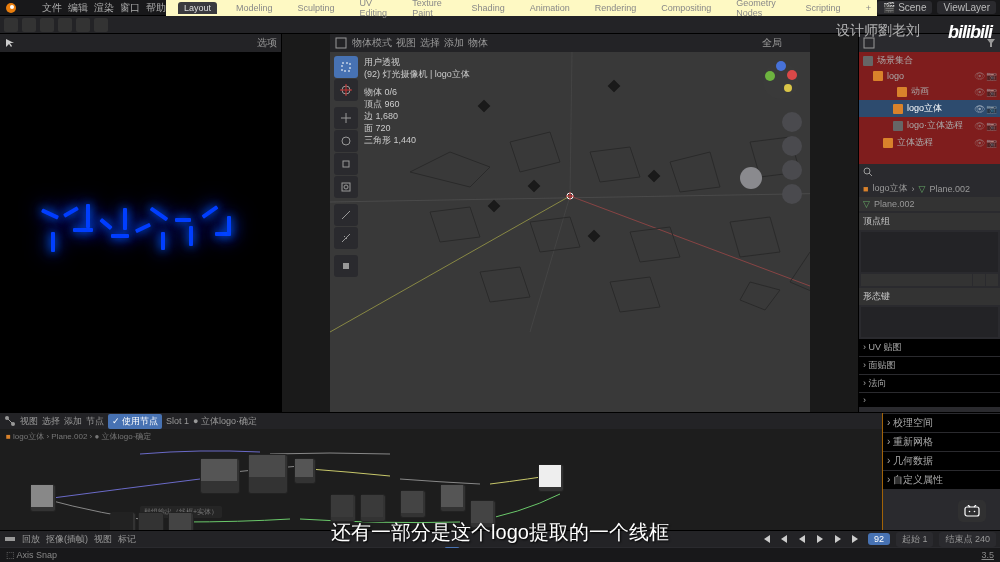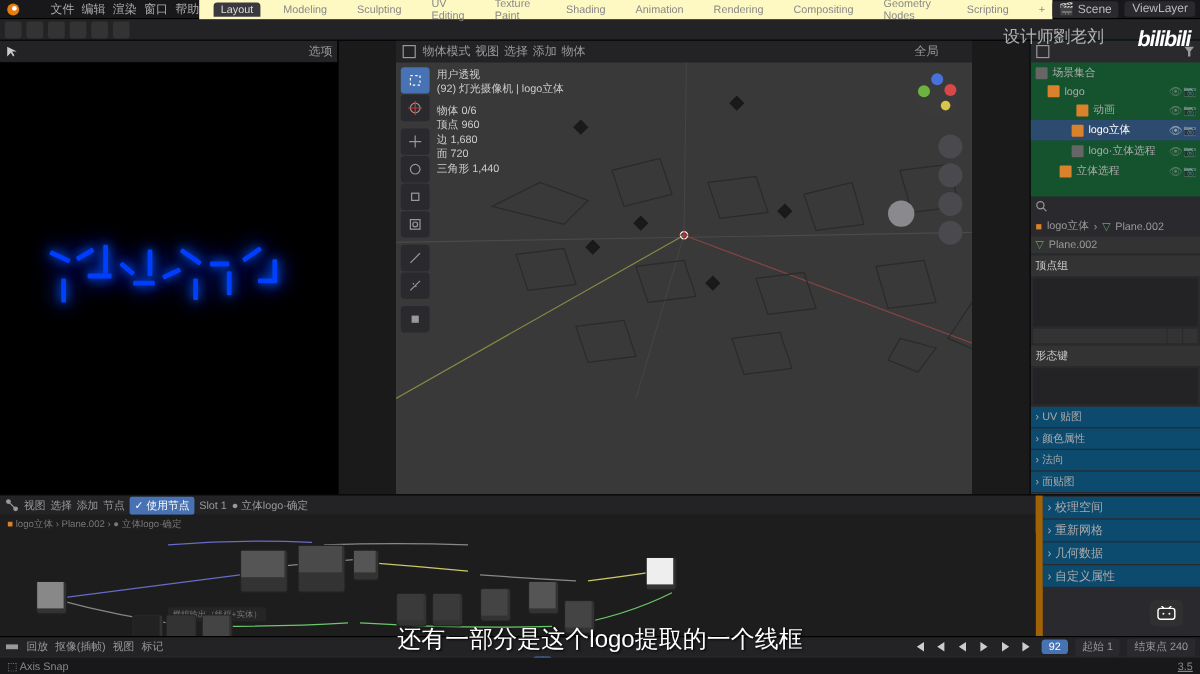--- a/index.html
+++ b/index.html
@@ -33,33 +33,33 @@
 .viewport-toolbar .tool { width: 24px; height: 22px; background: #2a2a2e; border-radius: 3px; display: flex; align-items: center; justify-content: center; }
 .viewport-toolbar .tool.active { background: #4772b3; }
 .viewport-toolbar .sep { height: 4px; }
 .viewport-info { position: absolute; left: 34px; top: 4px; color: #ccc; font-size: 9px; line-height: 12px; }
 .viewport-gizmo { position: absolute; right: 8px; top: 8px; width: 42px; height: 42px; }
 .viewport-side-icons { position: absolute; right: 8px; top: 60px; width: 20px; display: flex; flex-direction: column; gap: 4px; }
 .viewport-side-icons .sicon { width: 20px; height: 20px; background: #4a4a4e; border-radius: 10px; }
 .cursor-ball { position: absolute; width: 22px; height: 22px; background: #8a8a8e; border-radius: 50%; left: 410px; top: 115px; }
 
 .outliner-panel { width: 142px; background: #232326; display: flex; flex-direction: column; border-left: 1px solid #000; }
-.outliner { flex: 0 0 130px; background: #14532d; font-size: 9px; }
+.outliner { flex: 0 0 130px; background: #7f1d1d; font-size: 9px; }
 .outliner-header { height: 18px; background: #2a2a2e; display: flex; align-items: center; padding: 0 4px; }
 .outliner-item { padding: 2px 4px 2px 16px; display: flex; align-items: center; gap: 4px; color: #aaa; }
 .outliner-item.selected { background: #2d4b6e; color: #fff; }
 .outliner-item .oicon { width: 10px; height: 10px; background: #666; border-radius: 1px; }
 .outliner-item .oicon.orange { background: #d9822b; }
 .outliner-item .toggles { margin-left: auto; display: flex; gap: 2px; }
 .outliner-item .toggles span { width: 10px; height: 10px; opacity: 0.5; }
 
 .properties { flex: 1; background: #2a2a2e; font-size: 9px; overflow: hidden; }
 .prop-row { padding: 2px 4px; display: flex; align-items: center; gap: 4px; }
 .prop-header { background: #333; padding: 2px 4px; margin: 2px 0; color: #ccc; }
-.prop-panel { background: #0c4a6e; margin: 1px 0; padding: 2px 4px; color: #aaa; }
+.prop-panel { background: #000000; margin: 1px 0; padding: 2px 4px; color: #aaa; }
 
 .node-area { height: 118px; background: #1d1d1d; border-top: 1px solid #000; position: relative; display: flex; }
 .node-header { height: 16px; background: #232326; display: flex; align-items: center; padding: 0 4px; gap: 4px; font-size: 9px; }
 .node-canvas { flex: 1; background: #1d1d1d; position: relative; overflow: hidden; }
 .node { position: absolute; background: #333; border: 1px solid #222; border-radius: 3px; font-size: 7px; }
 .node-thumb { width: 22px; height: 22px; background: #555; }
 
 .timeline-area { height: 36px; background: #232326; border-top: 1px solid #000; }
 .timeline-header { height: 16px; display: flex; align-items: center; padding: 0 4px; gap: 6px; font-size: 9px; }
 .timeline-header .tfield { background: #2a2a2e; padding: 1px 6px; border-radius: 3px; }
@@ -368,23 +368,22 @@
       <div class="prop-header">顶点组</div>
       <div style="height:40px;background:#232326;margin:2px"></div>
       <div style="display:flex;gap:1px;margin:2px">
         <div style="flex:1;height:12px;background:#333"></div>
         <div style="width:12px;height:12px;background:#333"></div>
         <div style="width:12px;height:12px;background:#333"></div>
       </div>
       <div class="prop-header">形态键</div>
       <div style="height:30px;background:#232326;margin:2px"></div>
       <div class="prop-panel">› <span>UV 贴图</span></div>
-      <div class="prop-panel">› <span>颜色属性</span></div>
+      <div class="prop-panel">› <span>面贴图</span></div>
       <div class="prop-panel">› <span>法向</span></div>
-      <div class="prop-panel">› <span>面贴图</span></div>
       <div class="prop-panel">› </div>
 
     </div>
   </div>
 </div>
 
 <div class="node-area">
   <div style="flex:1;display:flex;flex-direction:column">
     <div class="node-header">
       <svg width="12" height="12">
@@ -454,21 +453,21 @@
           <div class="node-thumb" style="background:#555"></div>
         </div>
       <div class="node" style="left:470px;top:56px;width:26px;height:28px">
           <div class="node-thumb" style="background:#444"></div>
         </div>
       <div class="node" style="left:538px;top:20px;width:26px;height:28px">
           <div class="node-thumb" style="background:#eee"></div>
         </div>
     </div>
   </div>
-  <div style="width:137px;background:#2a2a2e;border-left:6px solid #a16207">
+  <div style="width:118px;background:#2a2a2e;border-left:1px solid #a16207">
     <div class="prop-panel">› 校理空间</div>
     <div class="prop-panel">› 重新网格</div>
     <div class="prop-panel">› 几何数据</div>
     <div class="prop-panel">› 自定义属性</div>
   </div>
 </div>
 
 <div class="timeline-area">
   <div class="timeline-header">
     <svg width="12" height="12">

